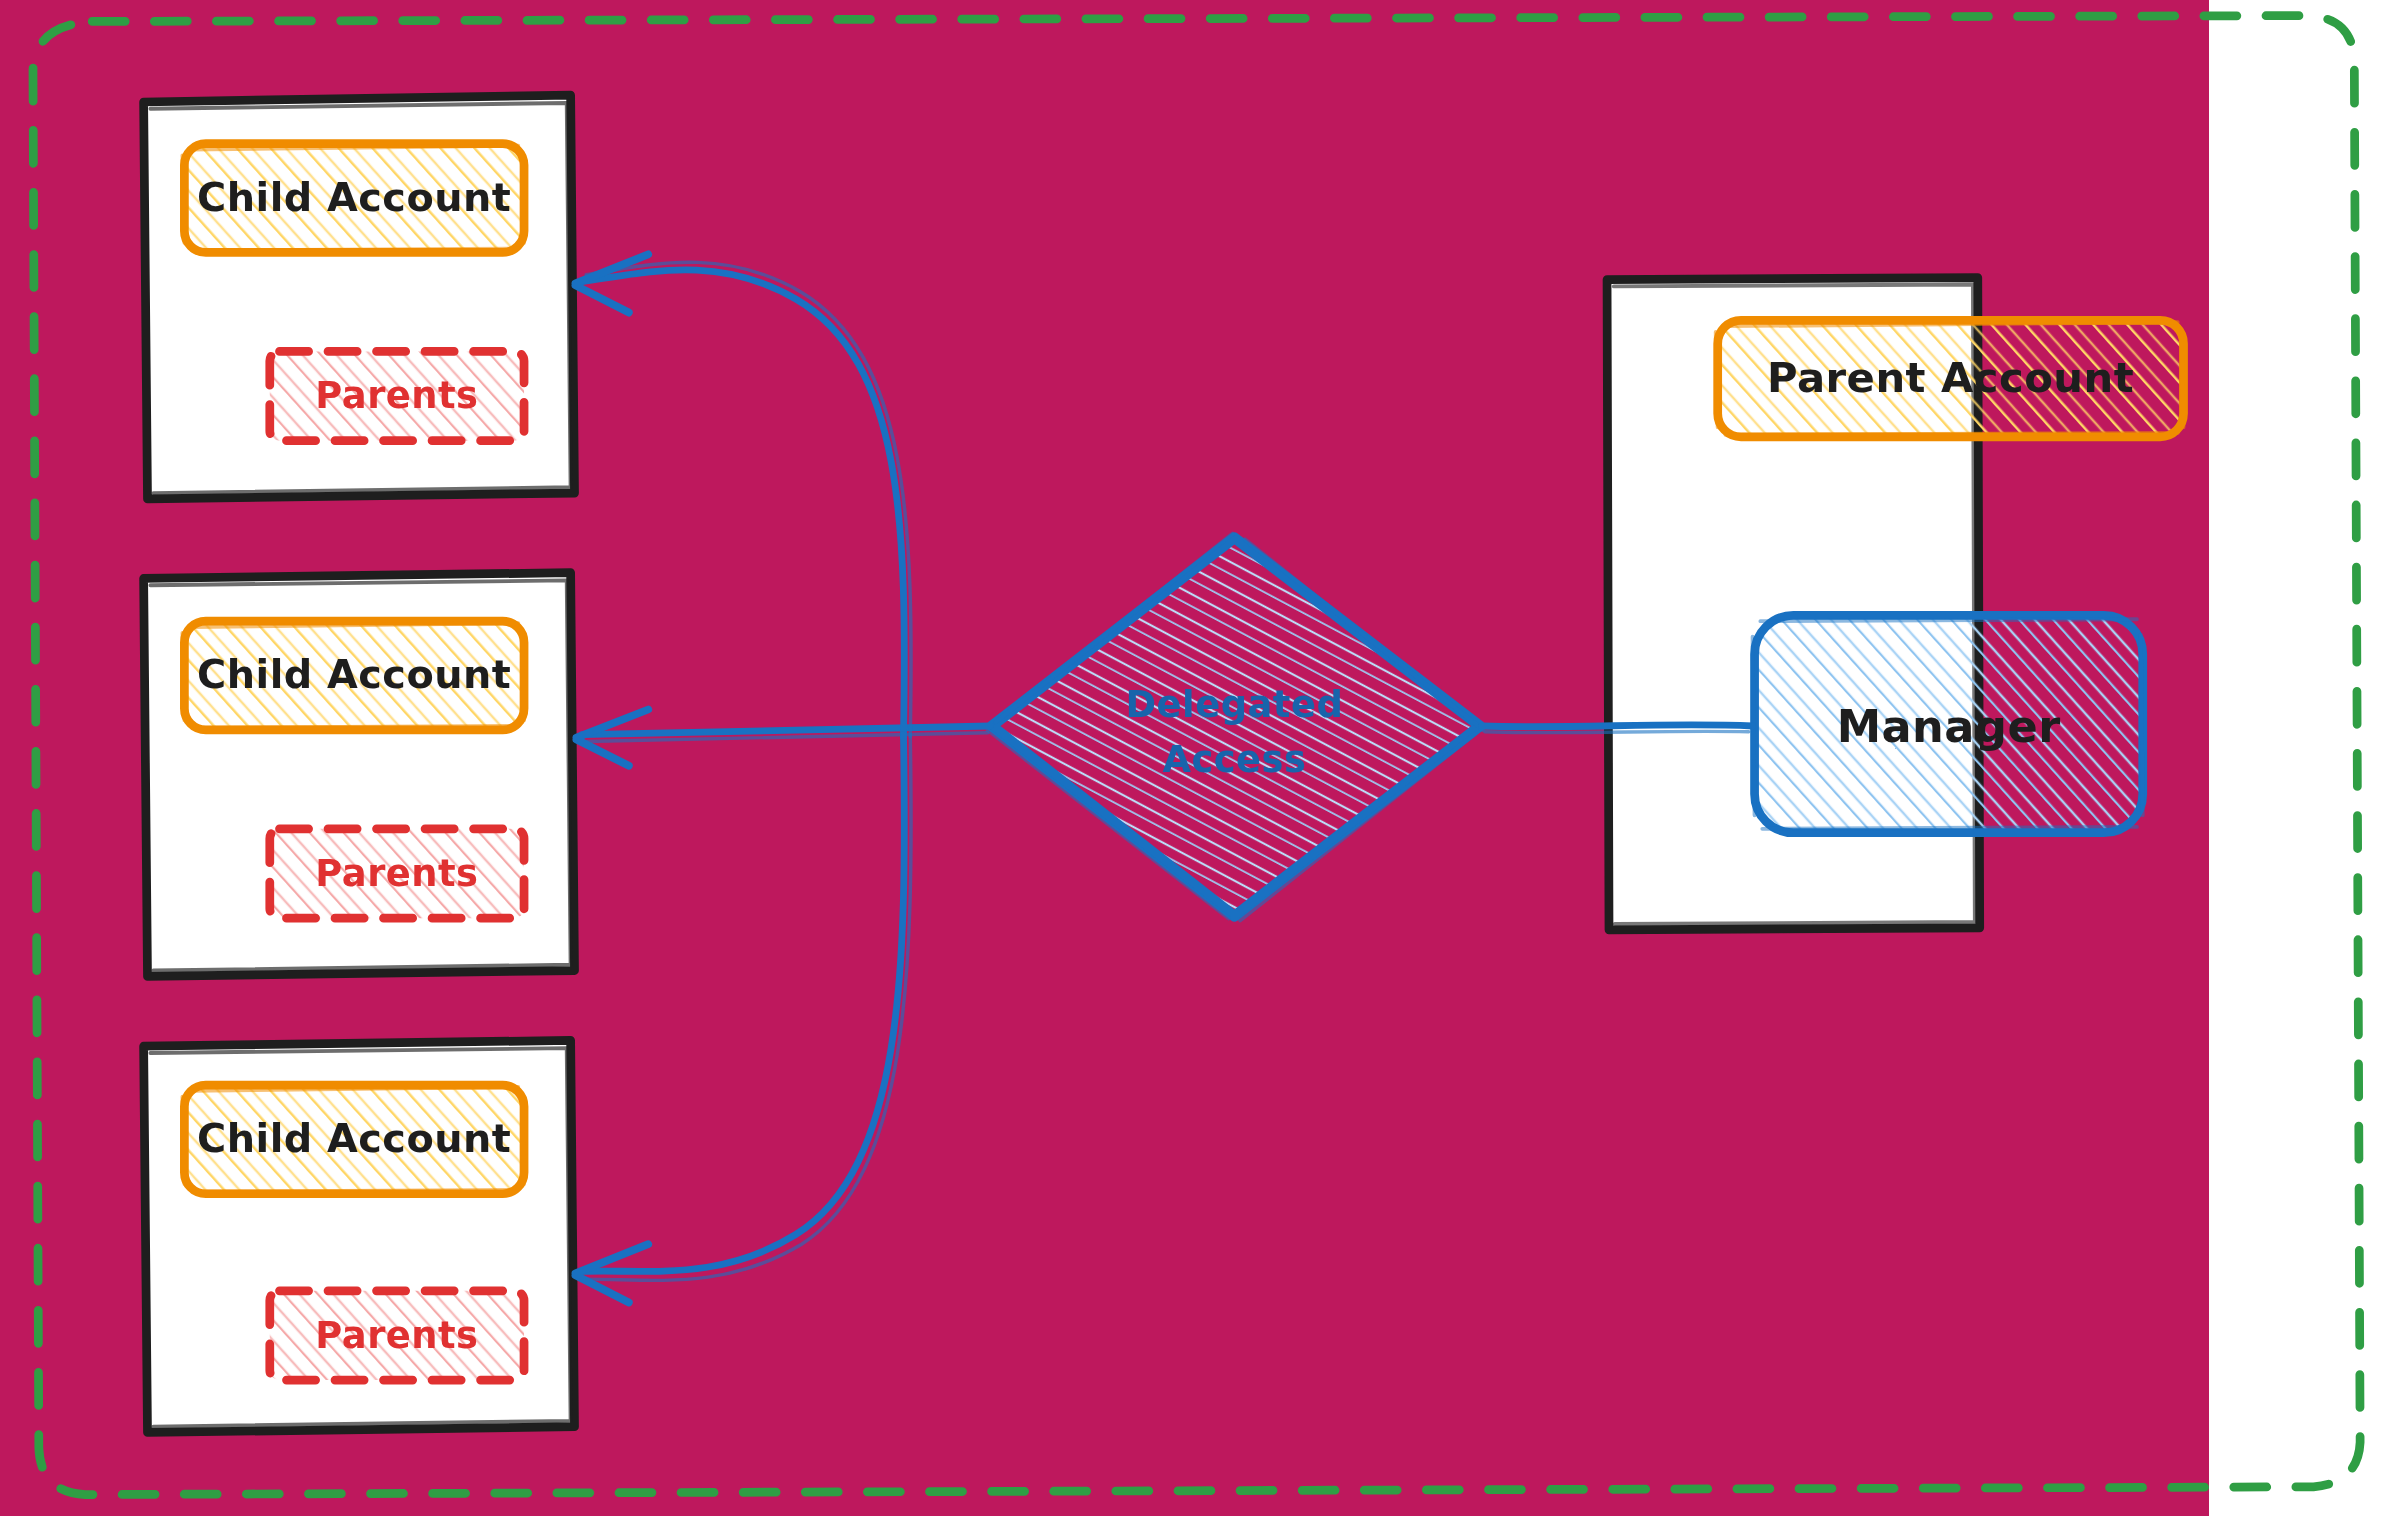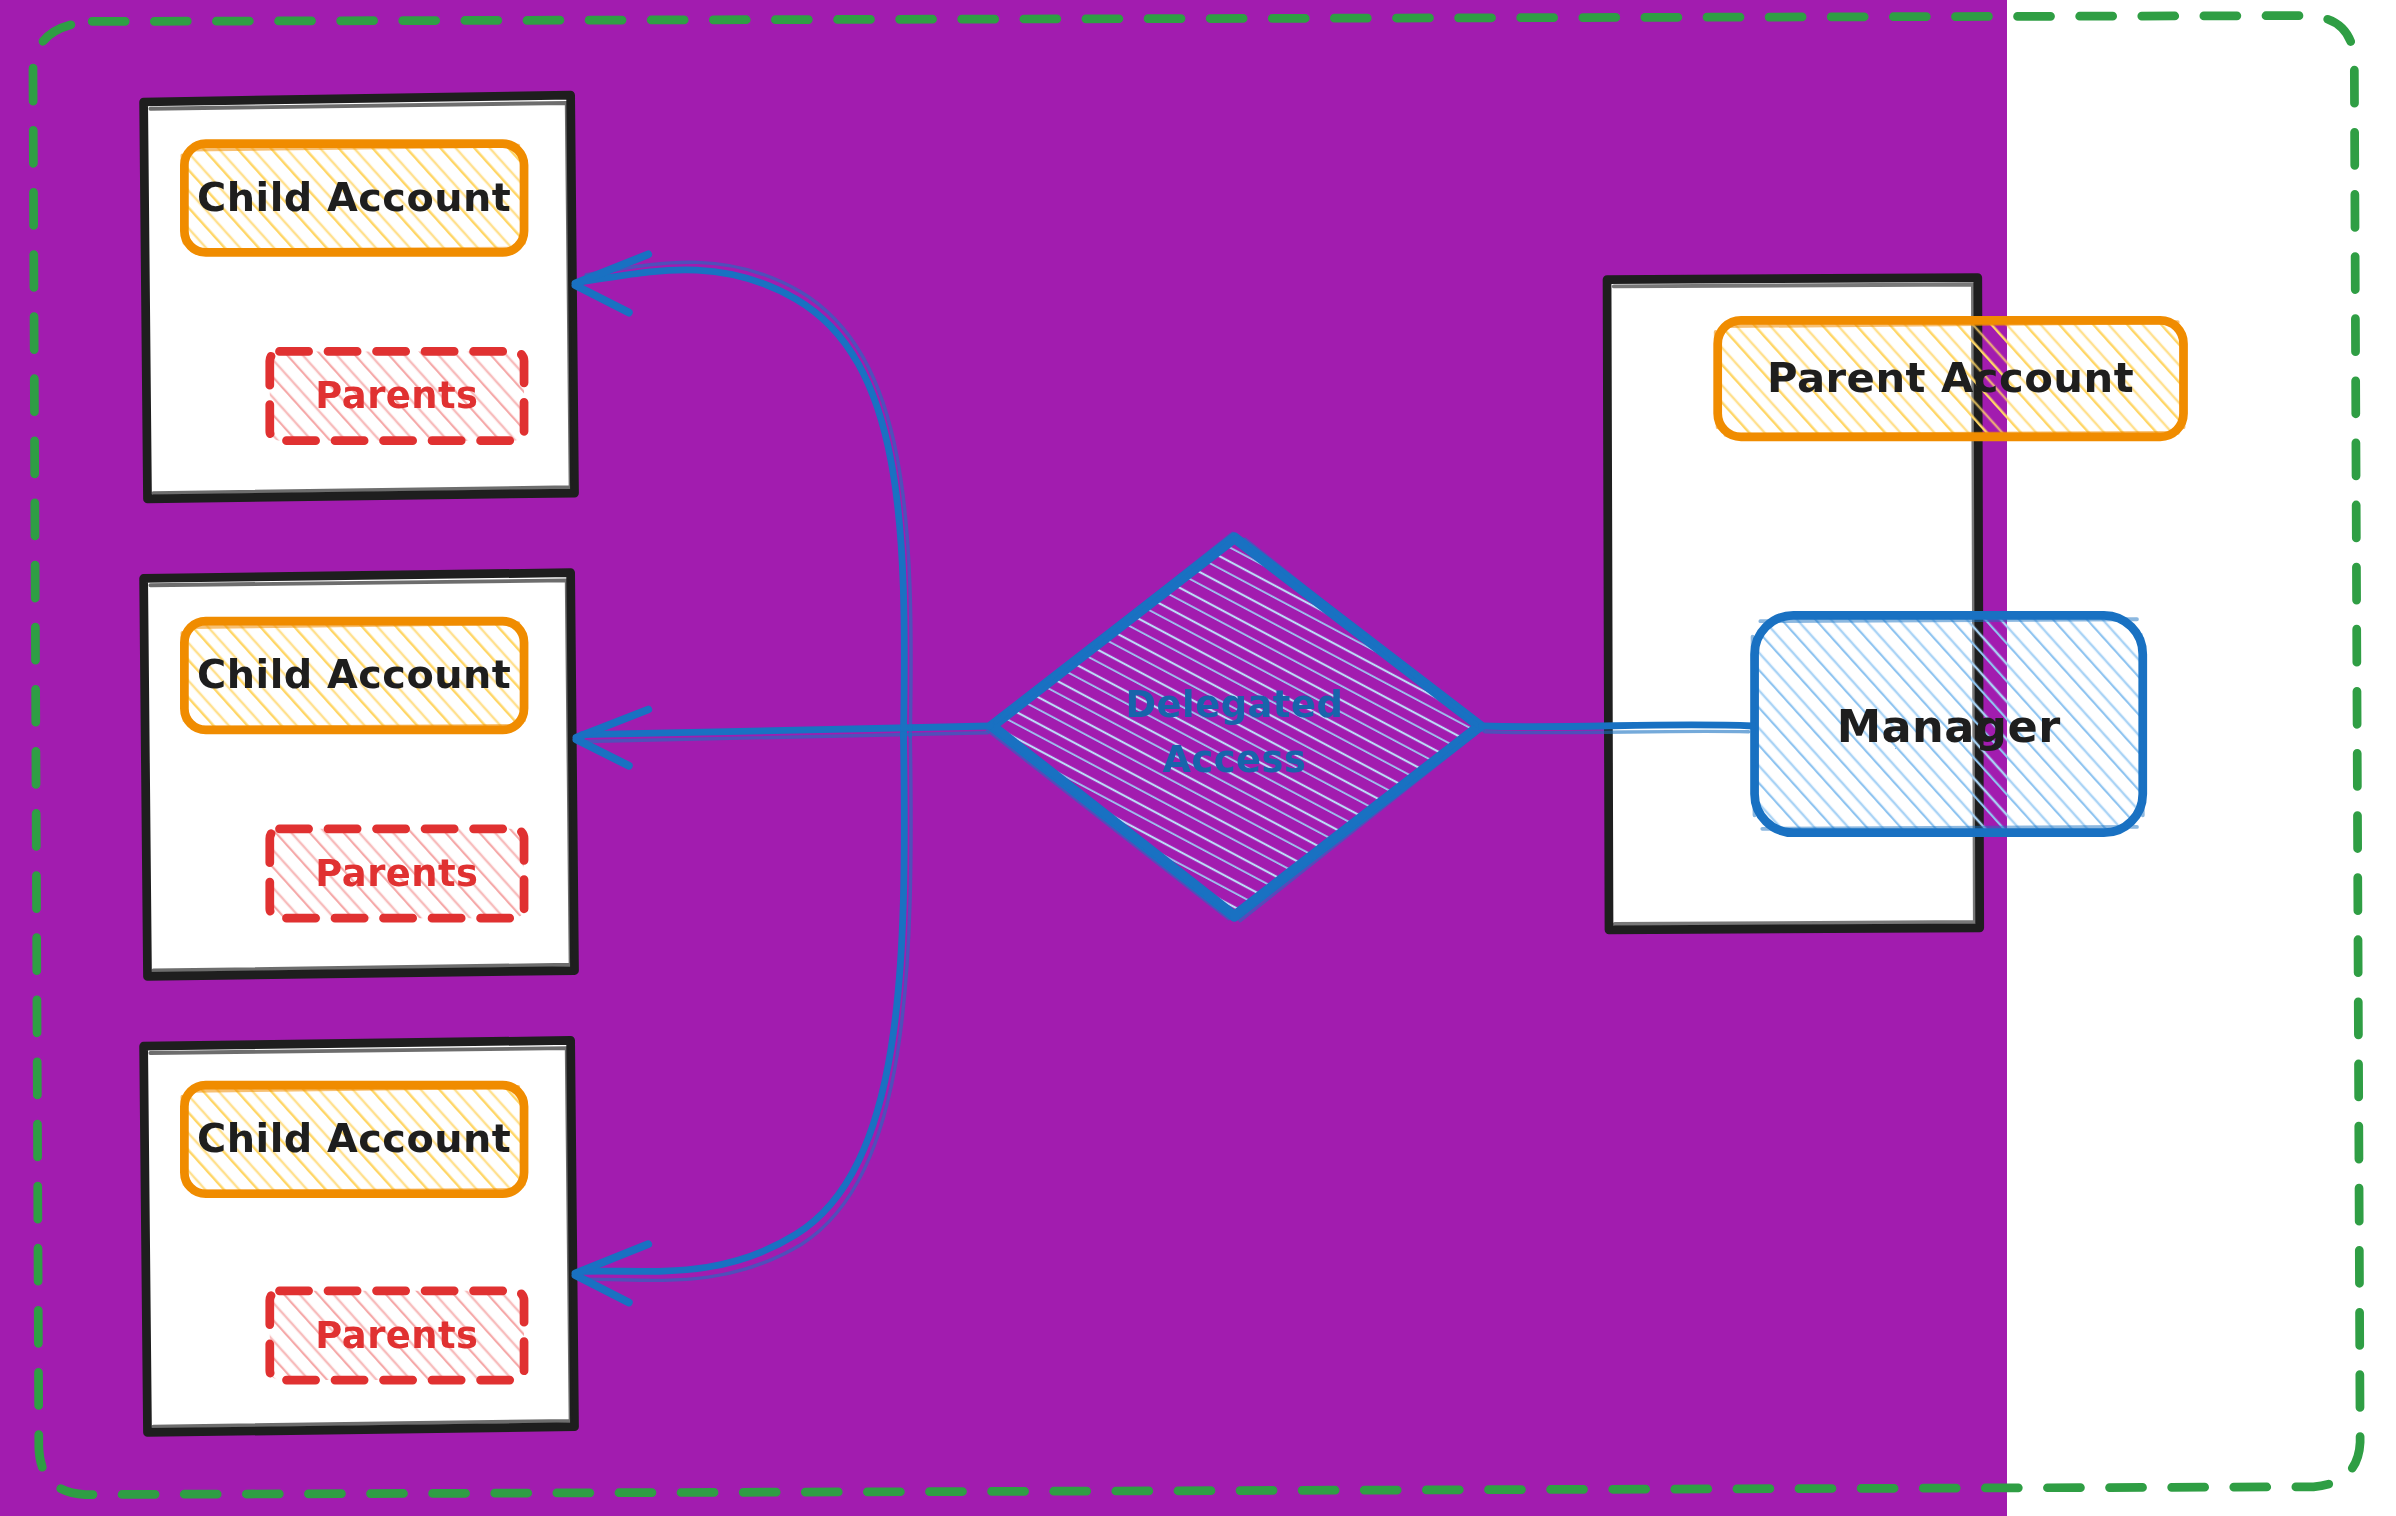--- a/index.html
+++ b/index.html
@@ -8,23 +8,23 @@
     background: #ffffff;
   }
   body {
     width: 2397px;
     height: 1517px;
     font-family: "DejaVu Sans", sans-serif;
     overflow: hidden;
   }
   #stage {
     position: relative;
-    width: 2007px;
+    width: 2209px;
     height: 1517px;
-    background: #a21caf;
+    background: #be185d;
   }
   #diagram-svg {
     position: absolute;
     left: 0;
     top: 0;
     width: 2397px;
     height: 1517px;
   }
   .node-label {
     font-family: "DejaVu Sans", sans-serif;

